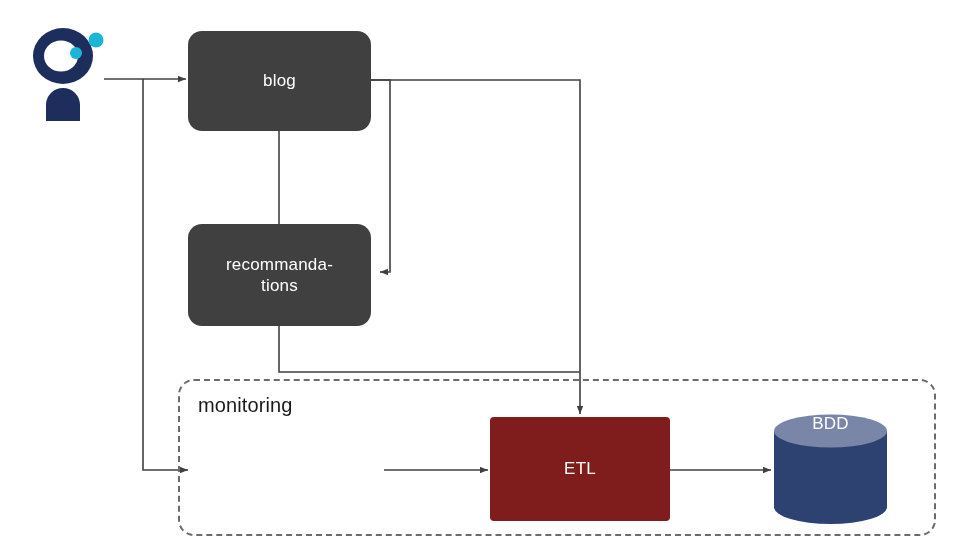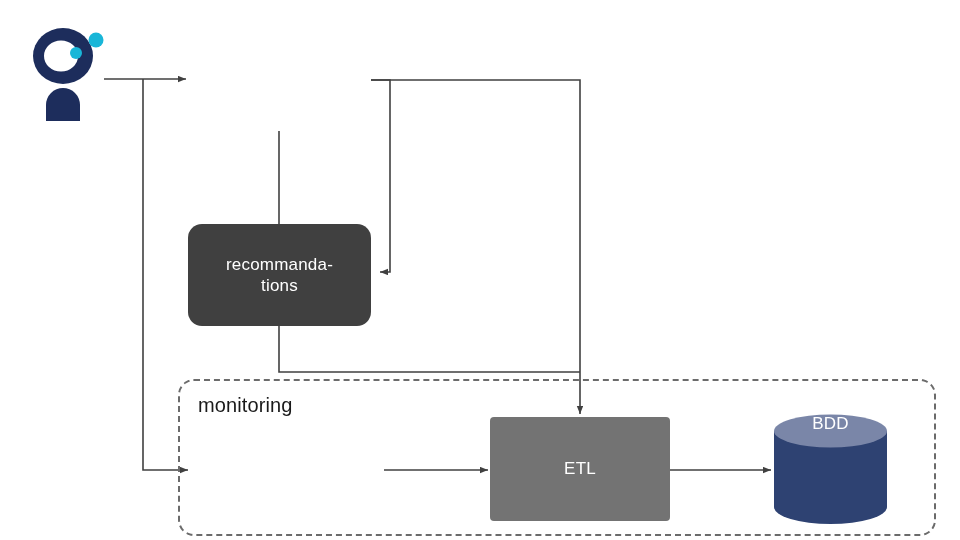--- a/index.html
+++ b/index.html
@@ -72,21 +72,21 @@
   }
   .node.dark {
     background: #404040;
     border-radius: 14px;
   }
   .node.cyan {
     background: #00aec8;
     border-radius: 1px;
   }
   .node.grey {
-    background: #737373;
+    background: #7f1d1d;
     border-radius: 4px;
   }
 
   #node-blog      { left: 188px; top: 31px;  width: 183px; height: 100px; }
   #node-reco      { left: 188px; top: 224px; width: 183px; height: 102px; }
   #node-interface { left: 190px; top: 417px; width: 194px; height: 104px; }
   #node-etl       { left: 490px; top: 417px; width: 180px; height: 104px; }
 
   
   .cylinder {
@@ -144,20 +144,23 @@
     <ellipse cx="35" cy="30" rx="30" ry="28" fill="#1d2d5c"></ellipse>
     <ellipse cx="33" cy="30" rx="17" ry="15.5" fill="#ffffff"></ellipse>
     <circle cx="68" cy="14" r="7.5" fill="#19b6d8"></circle>
     <circle cx="48" cy="27" r="6" fill="#19b6d8"></circle>
     <path d="M18,95 L18,79 a17,17 0 0 1 34,0 L52,95 z" fill="#1d2d5c"></path>
   </svg>
 
   <div class="group-box"></div>
   <div class="group-label">monitoring</div>
 
+  <div class="node dark" id="node-blog">
+    <span>blog</span>
+  </div>
 
   <div class="node dark" id="node-reco">
     <span style="white-space:pre-line;">recommanda-
 tions</span>
   </div>
 
 
   <div class="node grey" id="node-etl">
     <span>ETL</span>
   </div>

